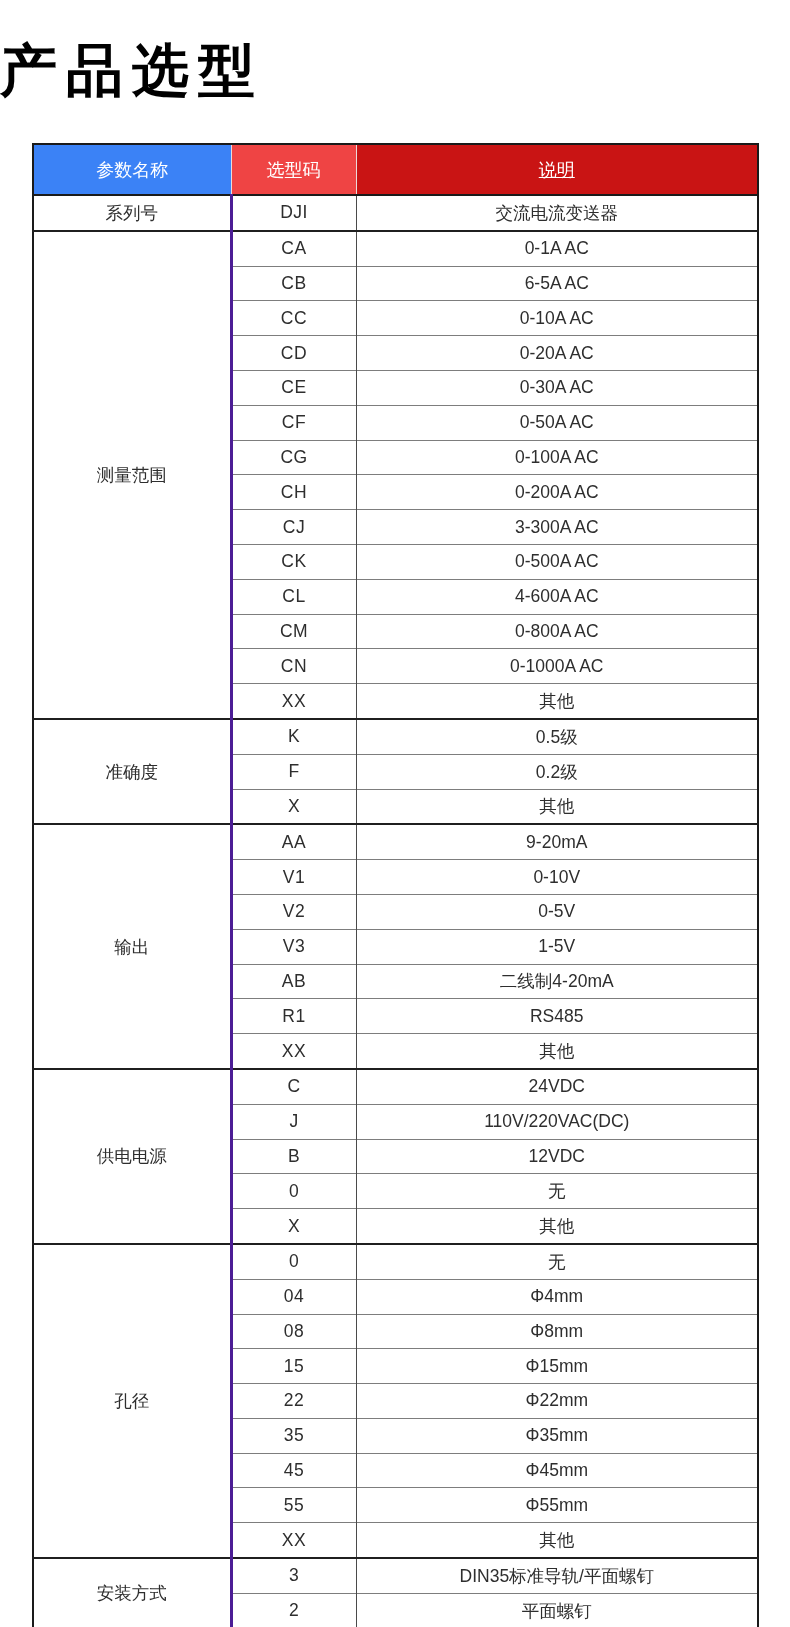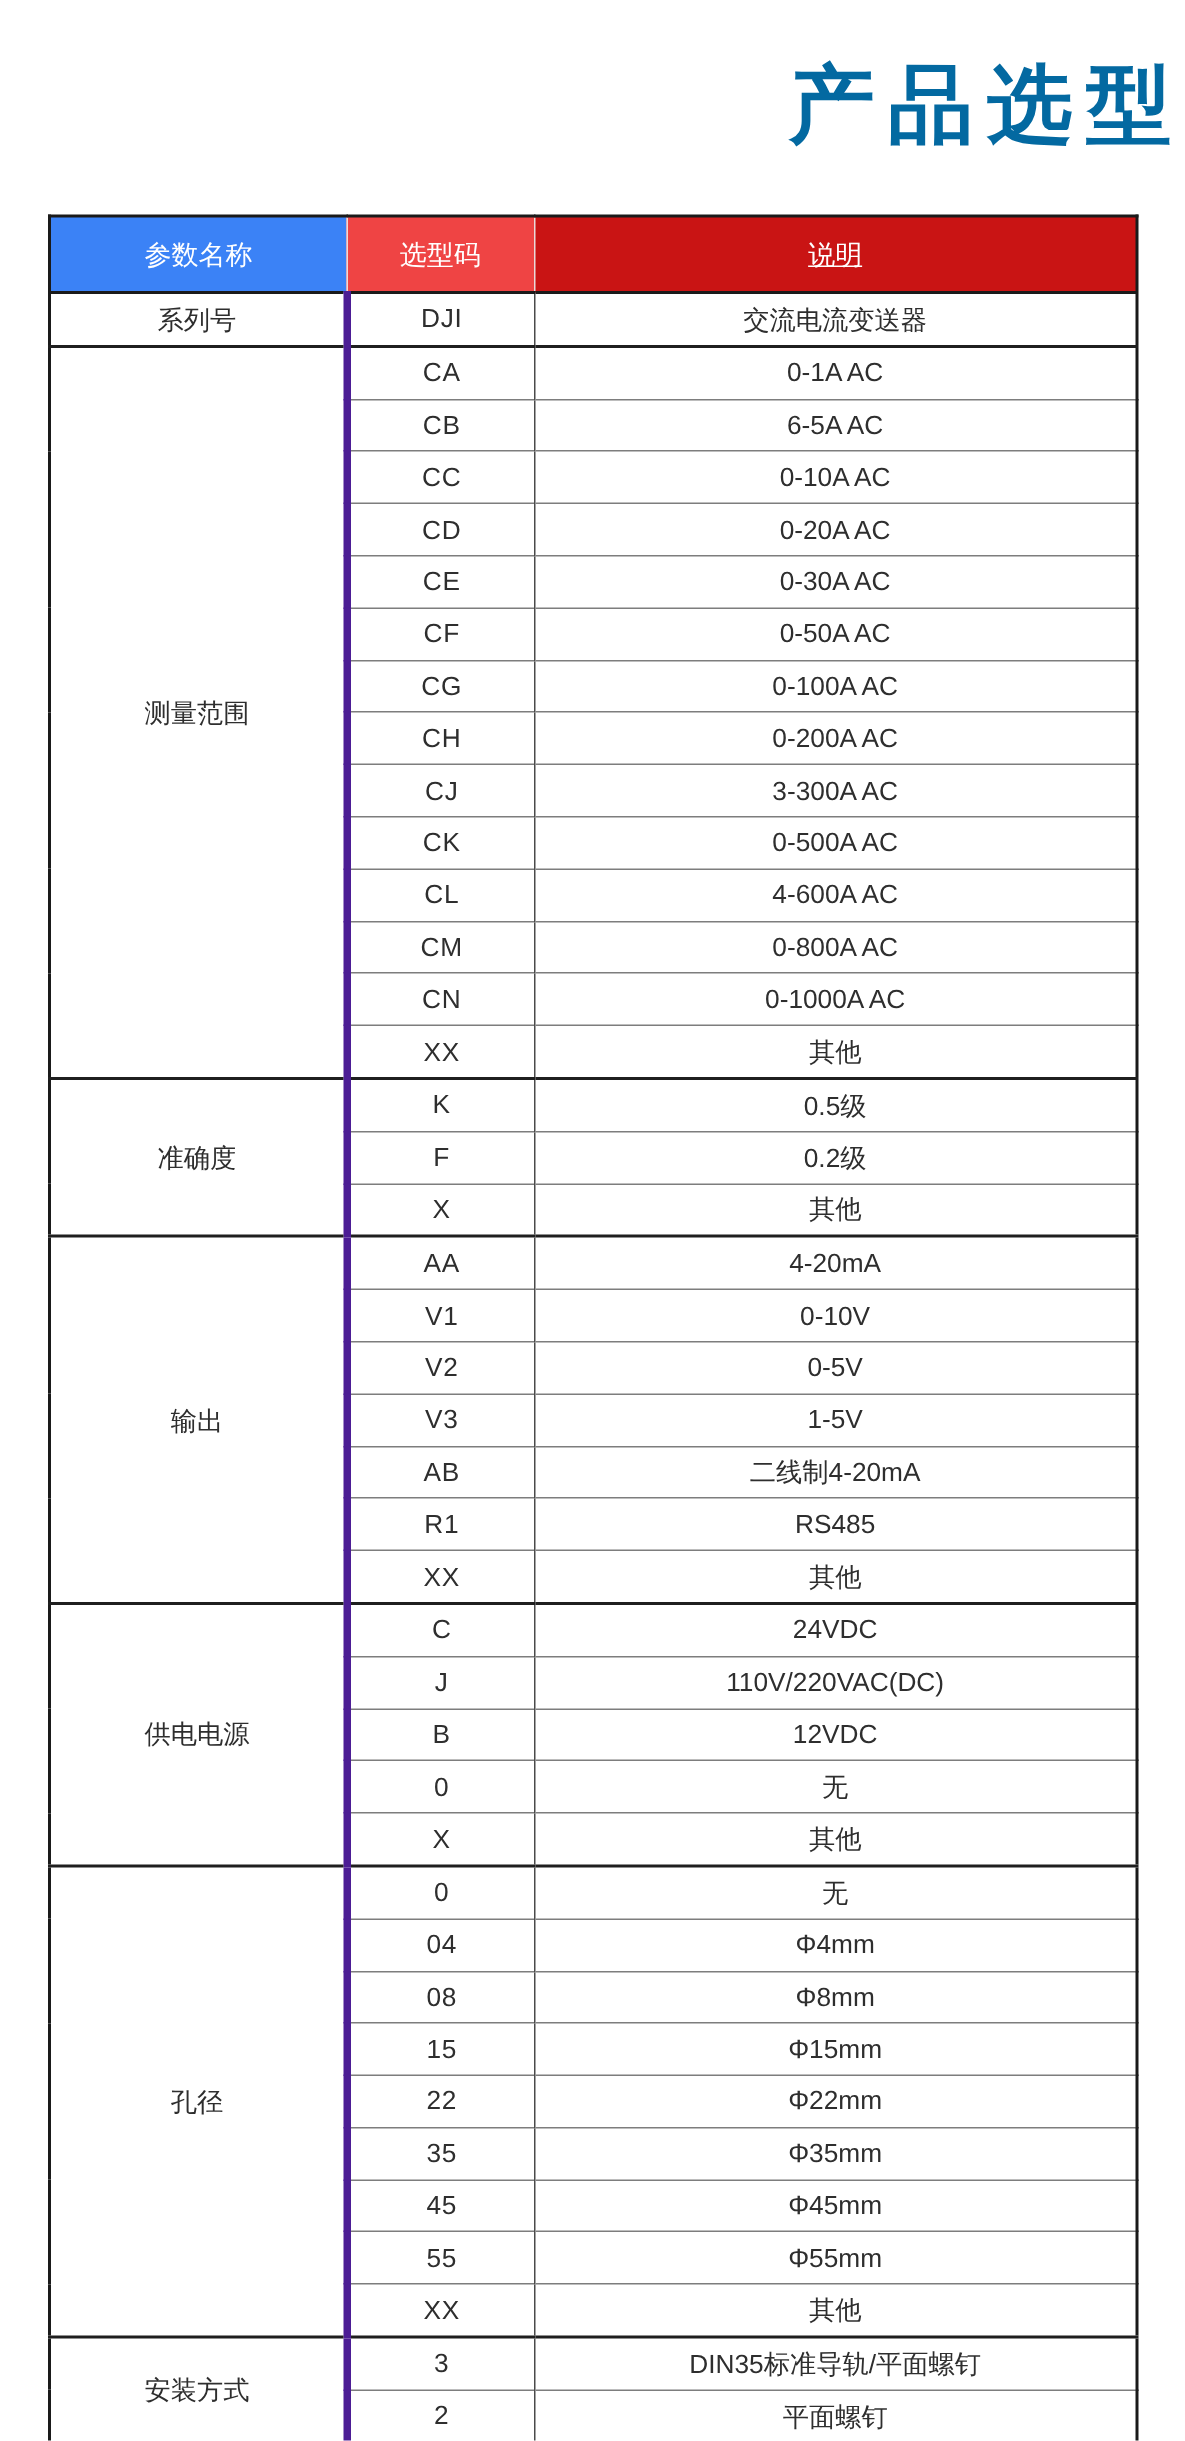--- a/index.html
+++ b/index.html
@@ -3,21 +3,21 @@
 <meta charset="utf-8">
 <style>
   html,body { margin:0; padding:0; }
   body {
     width:790px; height:1627px; background:#ffffff; position:relative;
     font-family:"Liberation Sans","DejaVu Sans",sans-serif;
     -webkit-font-smoothing:antialiased;
   }
   .page-title {
     position:absolute; top:38px; left:0; width:100%;
-    text-align:right; font-size:57px; font-weight:900; color:#0369a1;
+    text-align:left; font-size:57px; font-weight:900; color:#000000;
     letter-spacing:9px; line-height:1.15; margin:0;
   }
   table.sel {
     position:absolute; top:143px; left:32px; width:725px;
     border-collapse:collapse; table-layout:fixed;
     border:2px solid #1a1a1a;
   }
   col.c-param { width:198px; }
   col.c-code  { width:125px; }
   col.c-desc  { width:402px; }
@@ -26,21 +26,21 @@
     text-align:center; vertical-align:middle;
     border-bottom:2px solid #1a1a1a;
     border-right:1px solid #eadada;
   }
   thead th:last-child { border-right:none; }
   tbody td {
     height:31.8px; text-align:center; vertical-align:middle;
     font-size:17.5px; color:#2e2e2e;
     border-top:1px solid #7d7d7d;
   }
-  tbody td.param { border-right:5px solid #4c1d95; }
+  tbody td.param { border-right:3px solid #4c1d95; }
   tbody td.code  { border-right:1px solid #4a4a4a; letter-spacing:0.5px; }
   tbody tr.group-start td { border-top:2px solid #1f1f1f; }
 </style>
 </head>
 <body style="background: rgb(255, 255, 255);">
 
 <h1 class="page-title">产品选型</h1>
 
 <table class="sel">
   <colgroup>
@@ -127,21 +127,21 @@
         <td class="code">F</td>
         <td class="desc">0.2级</td>
       </tr>
       <tr>
         <td class="code">X</td>
         <td class="desc">其他</td>
       </tr>
       <tr class="group-start">
         <td class="param" rowspan="7">输出</td>
         <td class="code">AA</td>
-        <td class="desc">4-20mA</td>
+        <td class="desc">9-20mA</td>
       </tr>
       <tr>
         <td class="code">V1</td>
         <td class="desc">0-10V</td>
       </tr>
       <tr>
         <td class="code">V2</td>
         <td class="desc">0-5V</td>
       </tr>
       <tr>

